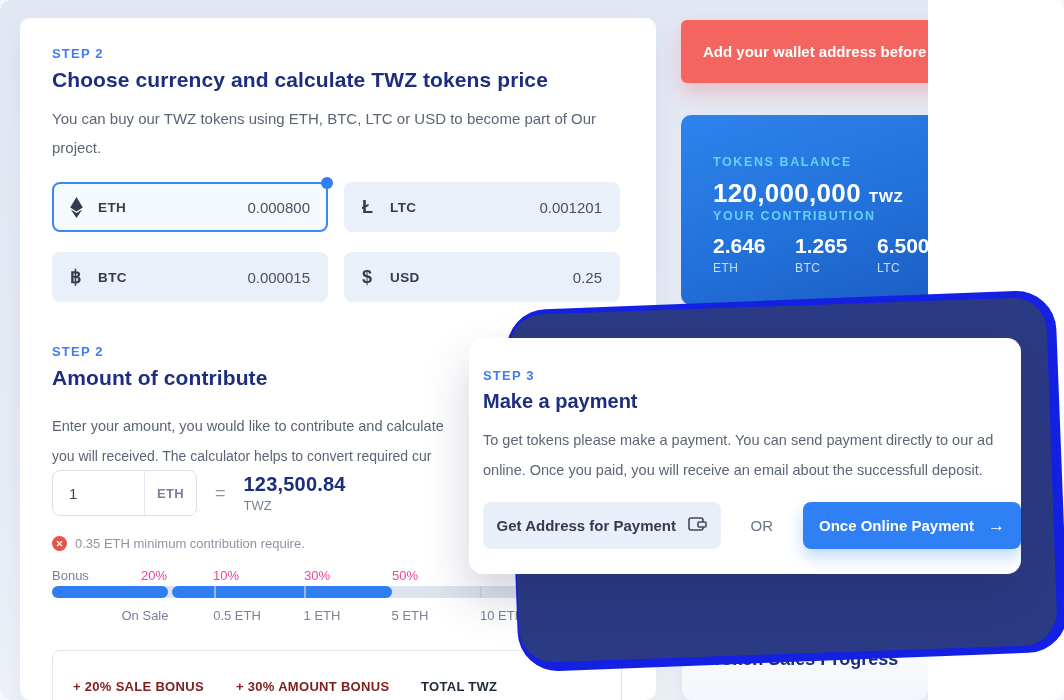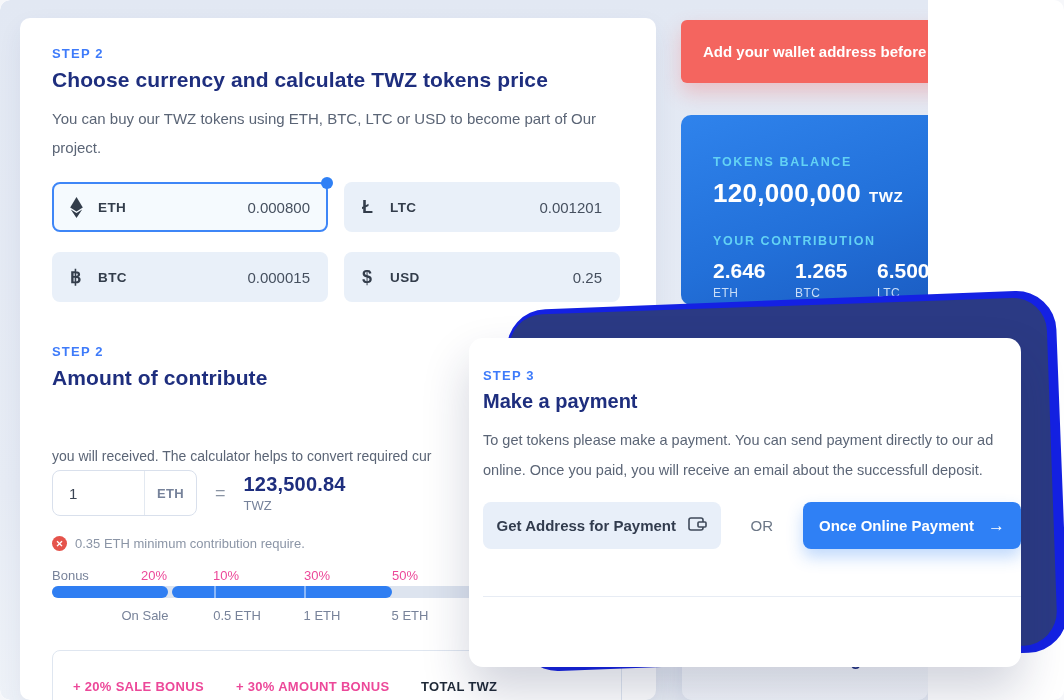--- a/index.html
+++ b/index.html
@@ -43,52 +43,52 @@
 
   .bonus-name { position:absolute; left:32px; top:550px; font-size:13px; color:#78839a; }
   .pct { position:absolute; top:550px; transform:translateX(-50%); font-size:13px; color:#ec4899; }
   .bar { position:absolute; left:32px; top:568px; width:570px; height:12px; background:#dde4ef; border-radius:6px; }
   .fill { position:absolute; top:0; height:12px; background:#2f7ef2; border-radius:6px; }
   .tick { position:absolute; top:0; width:2px; height:12px; }
   .axis { position:absolute; top:590px; transform:translateX(-50%); font-size:13px; color:#78839a; white-space:nowrap; }
 
   .summary-box { position:absolute; left:32px; top:632px; width:570px; height:60px;
                  border:1px solid #dfe6f0; border-radius:8px; background:#fff; }
-  .sum-item { position:absolute; top:28px; font-size:13px; font-weight:bold; color:#ec4899; letter-spacing:.3px; white-space:nowrap; }
+  .sum-item { position:absolute; top:28px; font-size:13px; font-weight:bold; color:#7f1d1d; letter-spacing:.3px; white-space:nowrap; }
   .sum-total { color:#1f2937; }
 
   
   .banner { position:absolute; left:681px; top:20px; width:300px; height:63px; background:#f4655f; border-radius:6px;
             box-shadow:0 10px 20px rgba(244,101,95,.30); display:flex; align-items:center; padding-left:22px; }
   .banner span { color:#fff; font-size:15px; font-weight:bold; white-space:nowrap; }
 
   .balance-card { position:absolute; left:681px; top:115px; width:300px; height:190px; border-radius:10px;
                   background:linear-gradient(160deg,#2f83ec 0%,#2270d9 55%,#1a5ac0 100%); padding:40px 0 0 32px; }
   .bc-cap { font-size:12.5px; font-weight:bold; color:#63d2f4; letter-spacing:1.6px; }
   .bc-value-row { display:flex; align-items:baseline; margin-top:9px; }
   .bc-value { font-size:26px; font-weight:bold; color:#fff; letter-spacing:.3px; }
   .bc-unit { font-size:15px; font-weight:bold; color:#fff; margin-left:8px; letter-spacing:.6px; }
-  .bc-contrib { margin-top:25px; }
+  .bc-contrib { }
   .bc-row { display:flex; margin-top:11px; }
   .bc-col { width:82px; }
   .bc-amt { font-size:21px; font-weight:bold; color:#fff; }
   .bc-cur { font-size:12px; color:#c9def8; margin-top:3px; letter-spacing:.4px; }
 
   .token-card { position:absolute; left:682px; top:618px; width:246px; height:82px; border-radius:10px;
                 background:linear-gradient(180deg,#fdfdfe,#f3f6fb); box-shadow:0 10px 24px rgba(50,70,130,.10);
                 display:flex; align-items:center; justify-content:center; }
   .token-card span { font-size:18px; font-weight:bold; color:#1e2e7e; }
 
   
   .back-a { position:absolute; left:512px; top:300px; width:550px; height:362px; background:#1421e3;
             border-radius:40px; transform:rotate(-2.2deg); }
   .back-b { position:absolute; left:514px; top:306px; width:538px; height:348px; background:#2b3a84;
             border-radius:34px; transform:rotate(-2deg); }
 
-  .overlay { position:absolute; left:469px; top:338px; width:552px; height:329px; background:#fff; border-radius:14px;
+  .overlay { position:absolute; left:469px; top:338px; width:552px; height:236px; background:#fff; border-radius:14px;
              box-shadow:0 24px 48px rgba(25,35,80,.20); padding:30px 0 0 14px; overflow:hidden; }
   .ov-step { font-size:13px; font-weight:bold; color:#3e7bfa; letter-spacing:1.2px; }
   .ov-title { font-size:20px; font-weight:bold; color:#1e2e7e; margin:7px 0 12px; }
   .ov-text { font-size:14.5px; color:#5b6576; line-height:30px; white-space:nowrap; }
   .btn-row { margin-top:17px; display:flex; align-items:center; }
   .btn-gray { width:243px; height:47px; background:#e8eff9; border:none; border-radius:8px; cursor:pointer;
               display:flex; align-items:center; justify-content:center; gap:12px;
               font-family:"Liberation Sans", sans-serif; font-size:15px; font-weight:bold; color:#323c4e; }
   .or-label { margin:0 30px; font-size:15px; color:#6b7686; }
   .btn-blue { width:223px; height:47px; background:#2f80f5; border:none; border-radius:8px; cursor:pointer;
@@ -134,20 +134,21 @@
       </button>
 
       <button class="tile" style="left:324px; top:234px;">
         <span class="cicon">$</span>
         <span class="ccode">USD</span>
         <span class="crate">0.25</span>
       </button>
 
       <div class="step-label" style="left:32px; top:326px;">STEP 2</div>
       <h2 class="card-title" style="left:32px; top:348px;">Amount of contribute</h2>
+      <p class="body-text nowrap" style="left:32px; top:394px; font-size:14.5px;">Enter your amount, you would like to contribute and calculate</p>
       <p class="body-text nowrap" style="left:32px; top:424px; font-size:14px;">you will received. The calculator helps to convert required cur</p>
 
       <div class="amount-row">
         <div class="amount-input">
           <span class="amount-value">1</span>
           <span class="amount-unit">ETH</span>
         </div>
         <span class="equals">=</span>
         <div>
           <div class="result-num">123,500.84</div>

